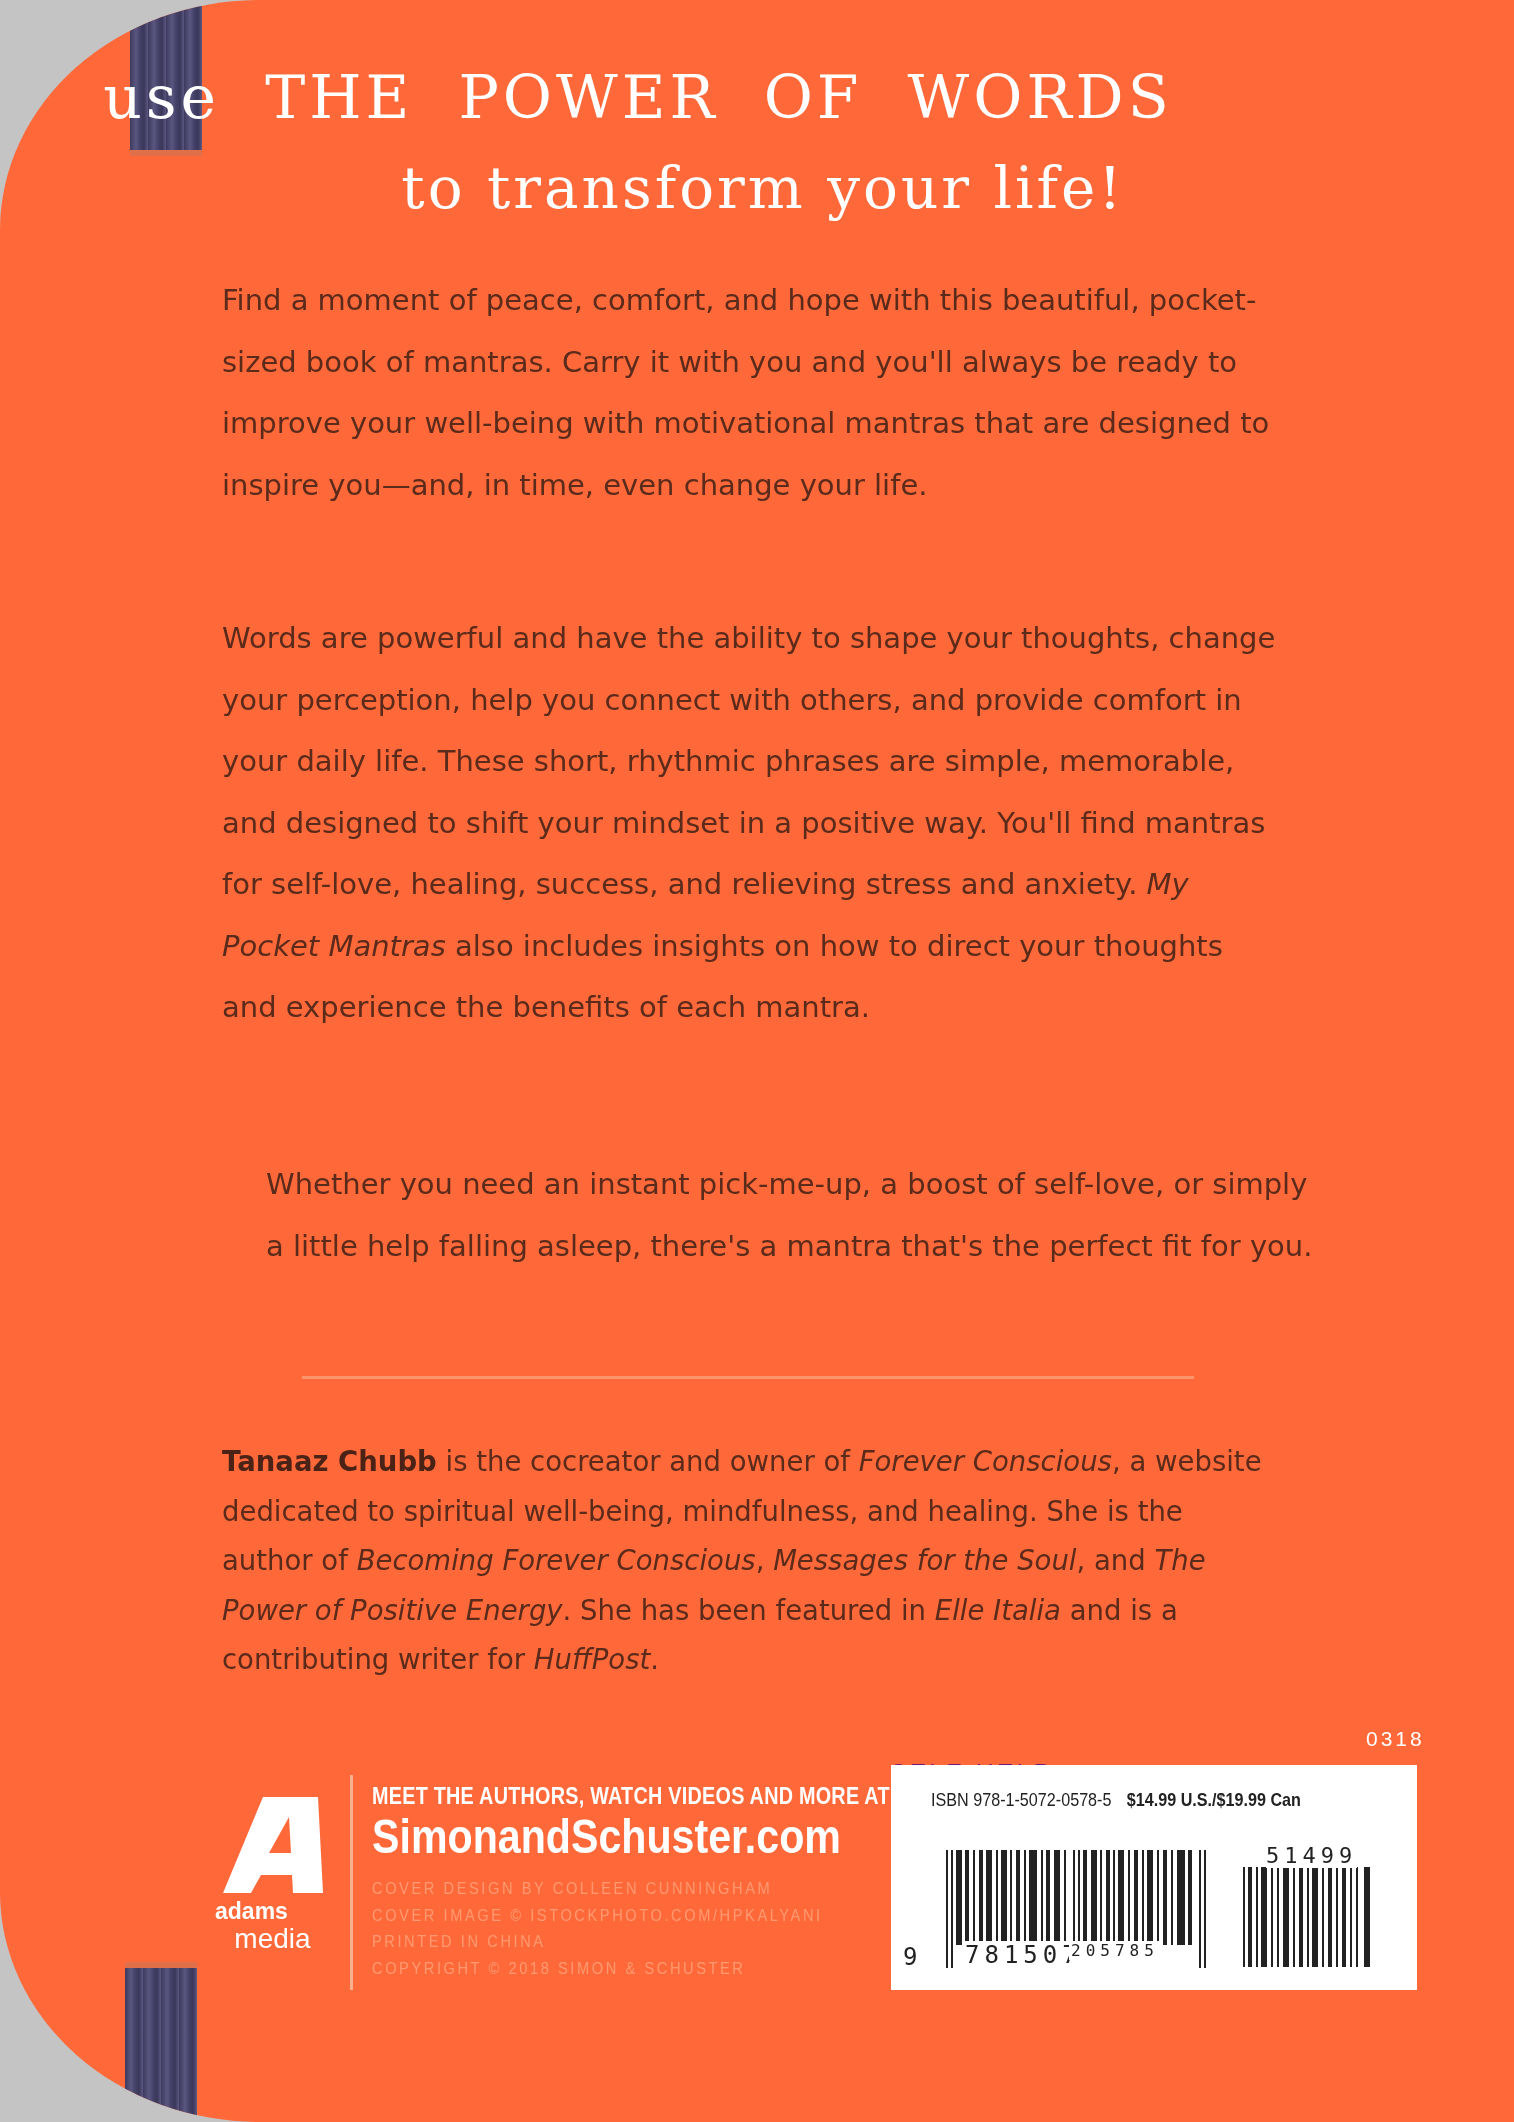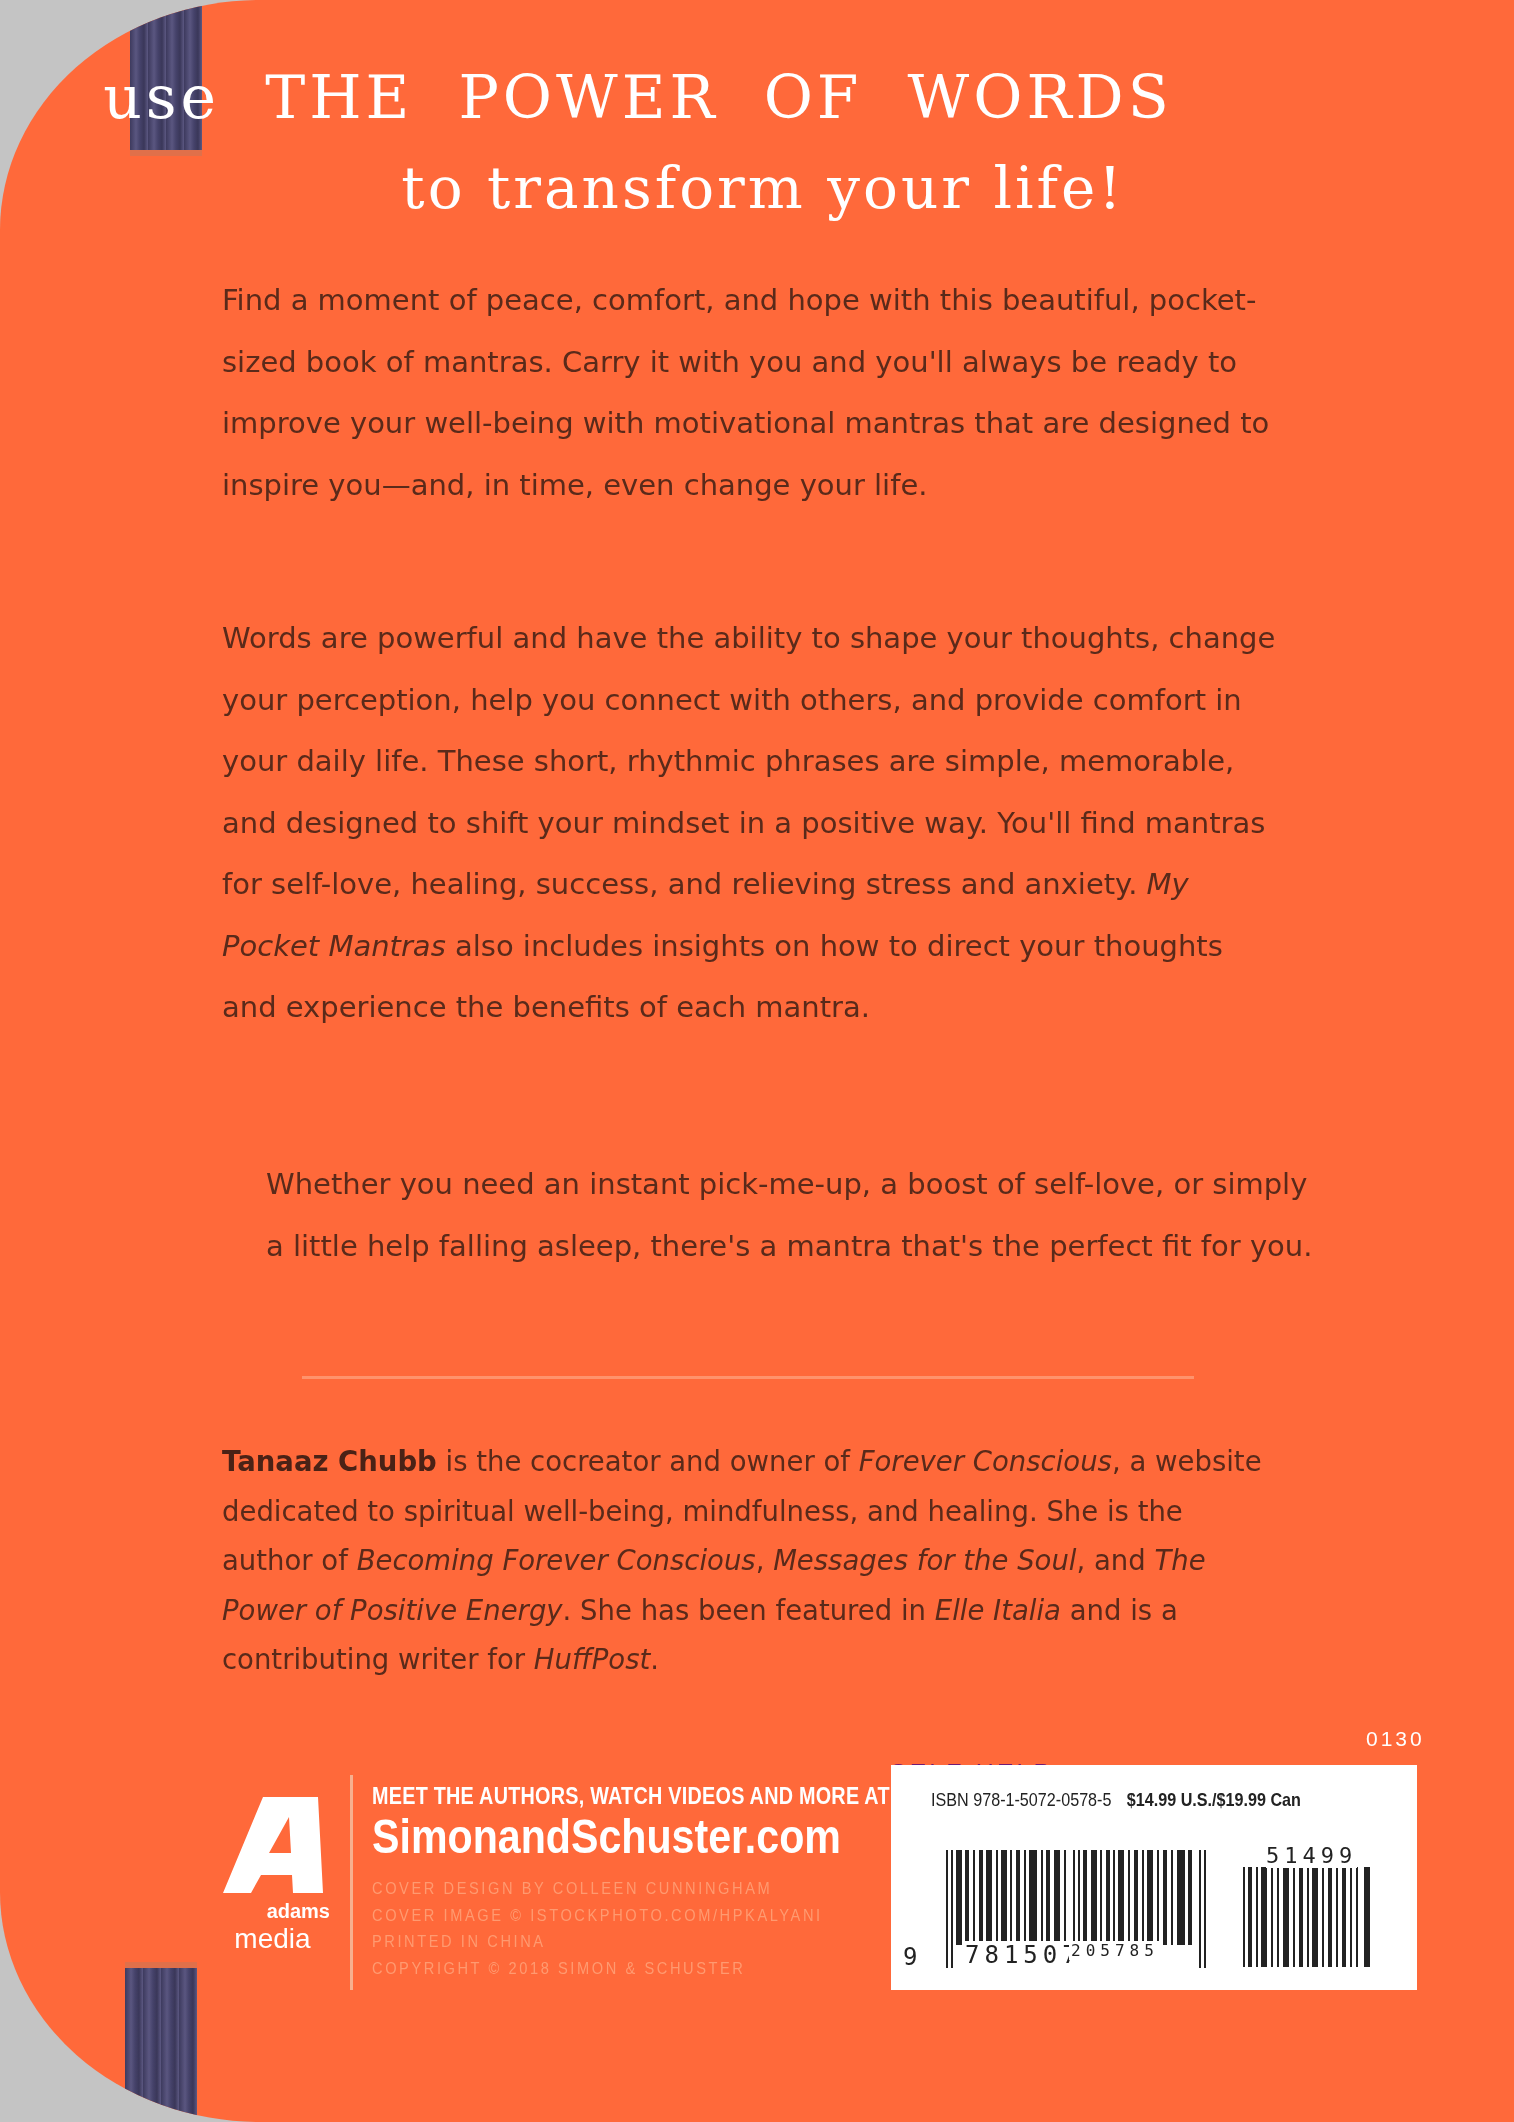--- a/index.html
+++ b/index.html
@@ -18,21 +18,21 @@
   .p2 { top:608px; }
   .p3 { top:1154px;margin-left:44px; }
   .bio { top:1437px; width:1040px; line-height:49.5px; font-size:27.5px; }
   .bio b { font-weight:bold; color:#4a2216; }
   .it { font-style:italic; }
 
   .rule { position:absolute; left:302px; top:1376px; width:892px; height:3px; background:rgba(255,200,170,0.45); }
 
   .logo { position:absolute; left:215px; top:1795px; width:115px; }
   .logo svg { display:block; margin:0 auto; }
-  .logo-adams { color:#fff; font-weight:bold; font-size:20px; text-align:right; line-height:28px; margin-top:2px; font-family:"Liberation Sans", sans-serif; }
+  .logo-adams { color:#fff; font-weight:bold; font-size:23px; text-align:left; line-height:28px; margin-top:2px; font-family:"Liberation Sans", sans-serif; }
   .logo-media { color:#fff; font-size:28px; text-align:center; line-height:28px; font-family:"Liberation Sans", sans-serif; }
   .vdivider { position:absolute; left:350px; top:1775px; width:3px; height:215px; background:#f7b08f; }
 
   .meet { position:absolute; left:372px; top:1783px; color:#fff; font-family:"Liberation Sans", sans-serif; font-weight:bold; font-size:23px; letter-spacing:0.3px; transform:scaleX(0.86); transform-origin:left; white-space:nowrap; }
   .site { position:absolute; left:372px; top:1808px; color:#fff; font-family:"Liberation Sans", sans-serif; font-weight:bold; font-size:49px; transform:scaleX(0.84); transform-origin:left; white-space:nowrap; }
   .credits { position:absolute; left:372px; top:1876px; color:#ff9a70; font-family:"Liberation Sans", sans-serif; font-size:17px; letter-spacing:3px; line-height:26.5px; transform:scaleX(0.86); transform-origin:left; white-space:nowrap; }
 
   .category { position:absolute; left:890px; top:1759px; color:#701a75; font-family:"Liberation Sans", sans-serif; font-size:25px; letter-spacing:3px; }
   .code { position:absolute; left:1366px; top:1727px; color:#fff; font-family:"Liberation Sans", sans-serif; font-size:21px; letter-spacing:3px; }
 
@@ -85,21 +85,21 @@
   <div class="meet">MEET THE AUTHORS, WATCH VIDEOS AND MORE AT</div>
   <div class="site">SimonandSchuster.com</div>
   <div class="credits">
     <div>COVER DESIGN BY COLLEEN CUNNINGHAM</div>
     <div>COVER IMAGE © ISTOCKPHOTO.COM/HPKALYANI</div>
     <div>PRINTED IN CHINA</div>
     <div>COPYRIGHT © 2018 SIMON &amp; SCHUSTER</div>
   </div>
 
   <div class="category">SELF-HELP</div>
-  <div class="code">0130</div>
+  <div class="code">0318</div>
 
   <div class="barbox">
     <div class="isbnline">
       <span>ISBN 978-1-5072-0578-5</span><span class="price">$14.99 U.S./$19.99 Can</span>
     </div>
     <svg class="mainbars" viewBox="0 0 262 118" preserveAspectRatio="none">
       <g fill="#222">
         <rect x="0" y="0" width="2" height="118"></rect>
           <rect x="5" y="0" width="2" height="118"></rect>
         <rect x="10" y="0" width="6" height="95"></rect>

